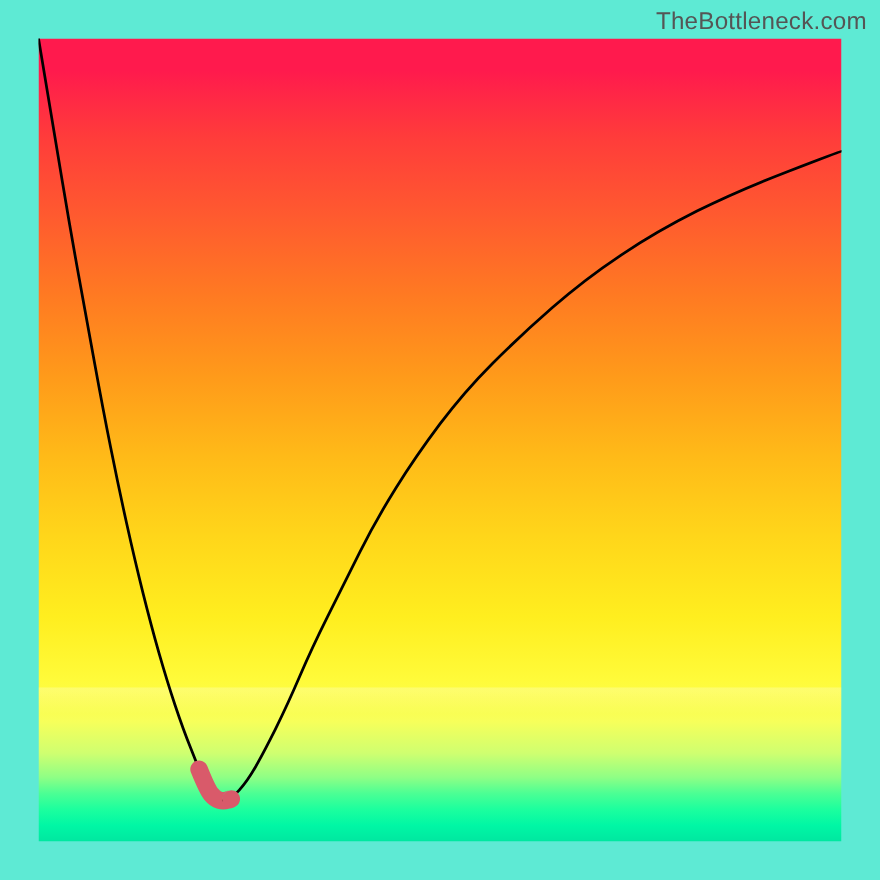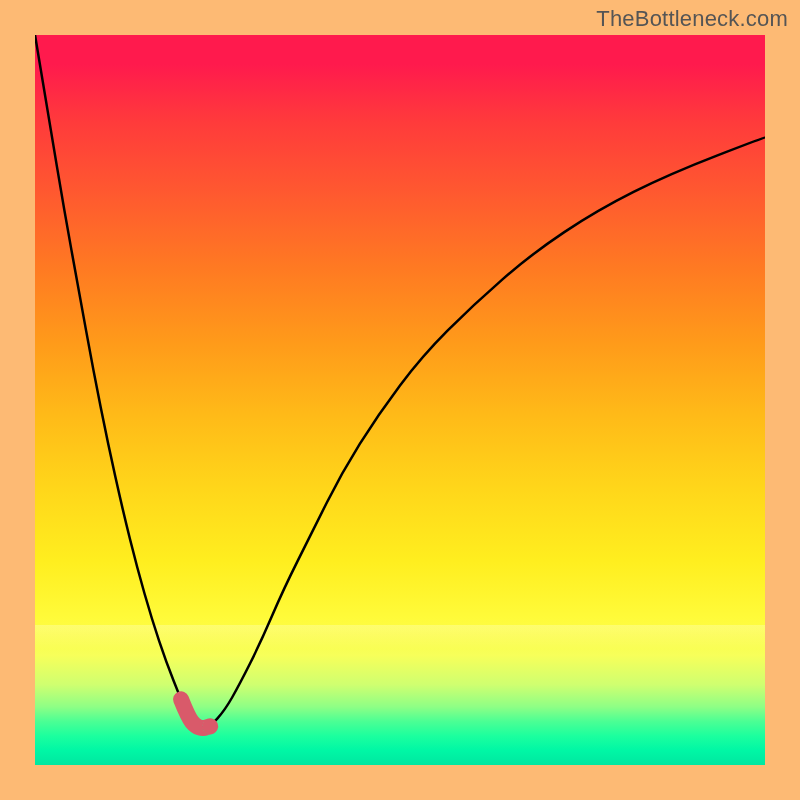--- a/index.html
+++ b/index.html
@@ -8,21 +8,21 @@
     width: 800px;
     height: 800px;
     background: #000;
     overflow: hidden;
     font-family: Arial, Helvetica, sans-serif;
   }
   .frame {
     position: absolute;
     left: 0; top: 0;
     width: 800px; height: 800px;
-    background: #fdba74;
+    background: #5eead4;
   }
   .watermark {
     position: absolute;
     top: 6px;
     right: 12px;
     color: #555;
     font-size: 22px;
     font-weight: 500;
     letter-spacing: 0.2px;
     z-index: 10;

